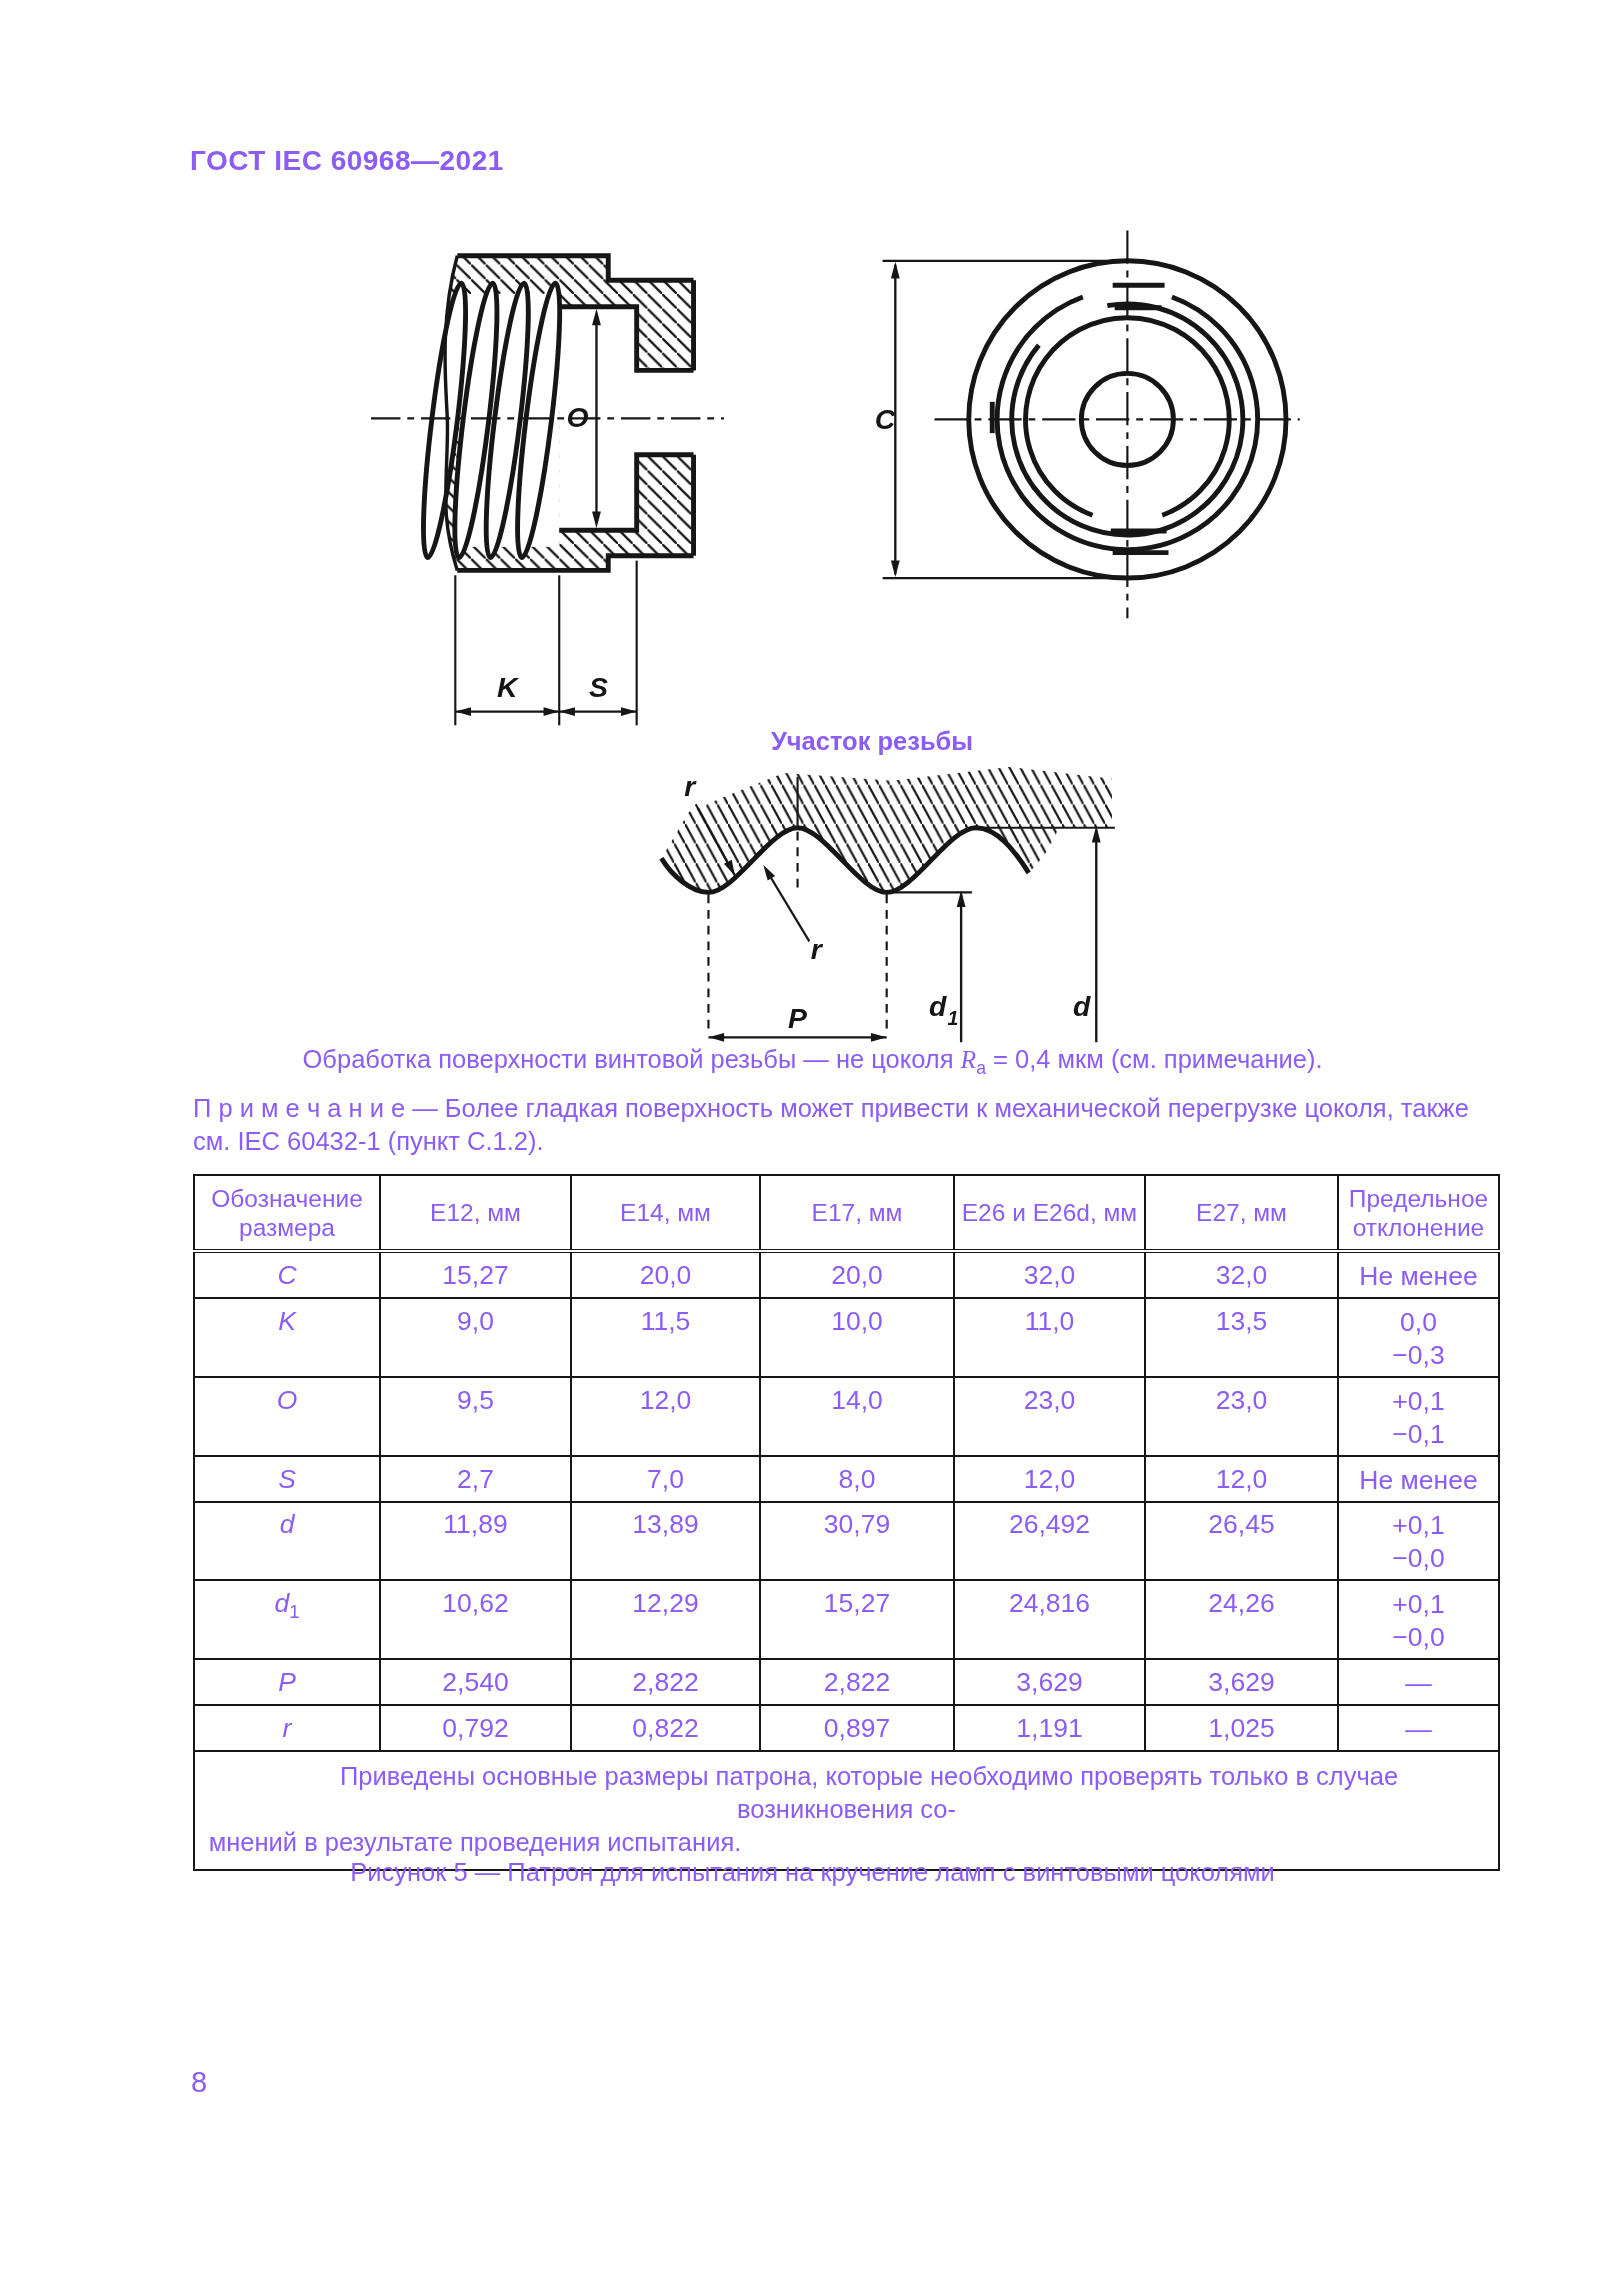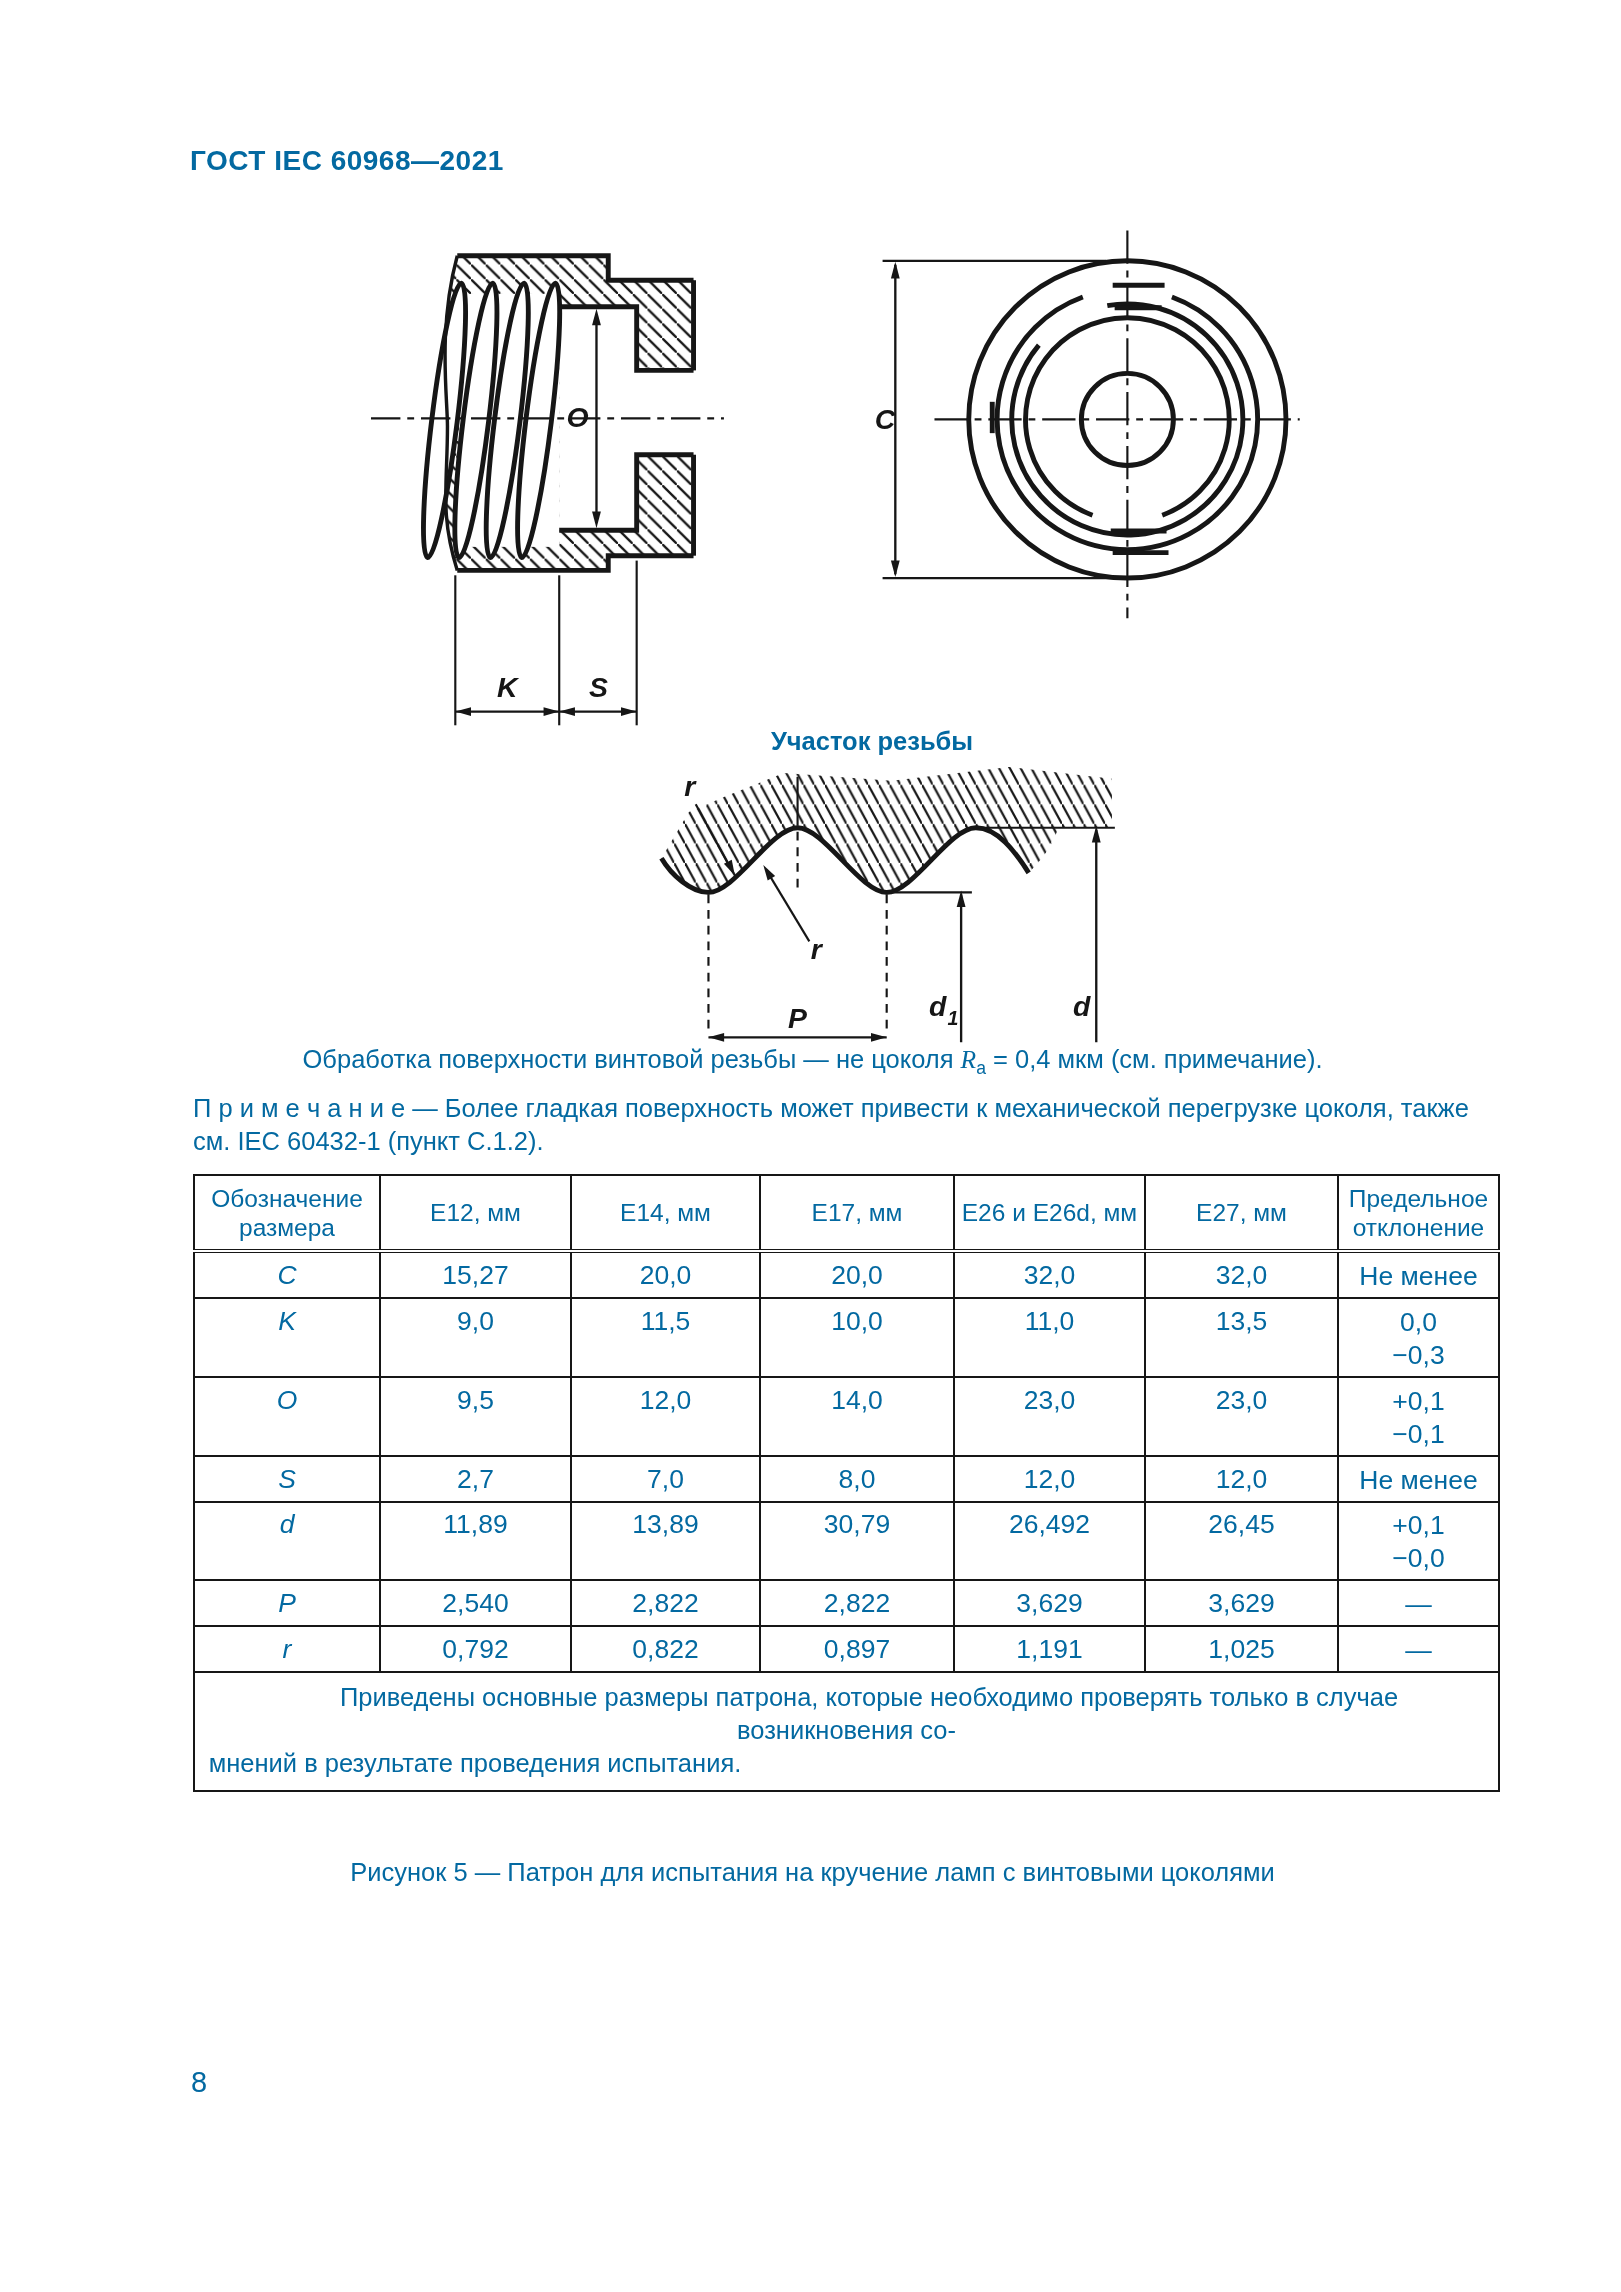--- a/index.html
+++ b/index.html
@@ -1,18 +1,18 @@
 <!DOCTYPE html>
 <html><head>
 <meta charset="utf-8">
 <style>
   html,body { margin:0; padding:0; background:#e8e8e8; }
   .page {
     position:relative; width:1621px; height:2293px; margin:0 auto;
-    background:#ffffff; color:#0369a1;
+    background:#ffffff; color:#8b5cf6;
     font-family:"Liberation Sans", sans-serif; overflow:hidden;
   }
   .abs { position:absolute; }
   .doc-header { left:190px; top:145px; font-size:28px; font-weight:bold; letter-spacing:0.5px; }
   .thread-title { left:588px; top:727px; width:568px; text-align:center; font-size:25.5px; font-weight:bold; }
   .surface-line { left:158px; top:1045px; width:1309px; text-align:center; font-size:25.5px; }
   .surface-line i { font-family:"Liberation Serif", serif; }
   .surface-line sub { font-size:17.6px; }
   .note-line1 { left:193px; top:1094px; width:1313px; font-size:25.5px; }
   .note-line2 { left:193px; top:1127px; width:1313px; font-size:25.5px; }
@@ -257,20 +257,32 @@
         <td>11,89</td>
         <td>13,89</td>
         <td>30,79</td>
         <td>26,492</td>
         <td>26,45</td>
         <td>
             <div class="tl">+0,1</div>
             <div class="tl">−0,0</div>
           </td>
       </tr>
+      <tr class="rt">
+        <td><i>d</i><sub>1</sub></td>
+        <td>10,62</td>
+        <td>12,29</td>
+        <td>15,27</td>
+        <td>24,816</td>
+        <td>24,26</td>
+        <td>
+            <div class="tl">+0,1</div>
+            <div class="tl">−0,0</div>
+          </td>
+      </tr>
       <tr class="rs">
         <td><i>P</i></td>
         <td>2,540</td>
         <td>2,822</td>
         <td>2,822</td>
         <td>3,629</td>
         <td>3,629</td>
         <td>
             <div class="tl">—</div>
           </td>

